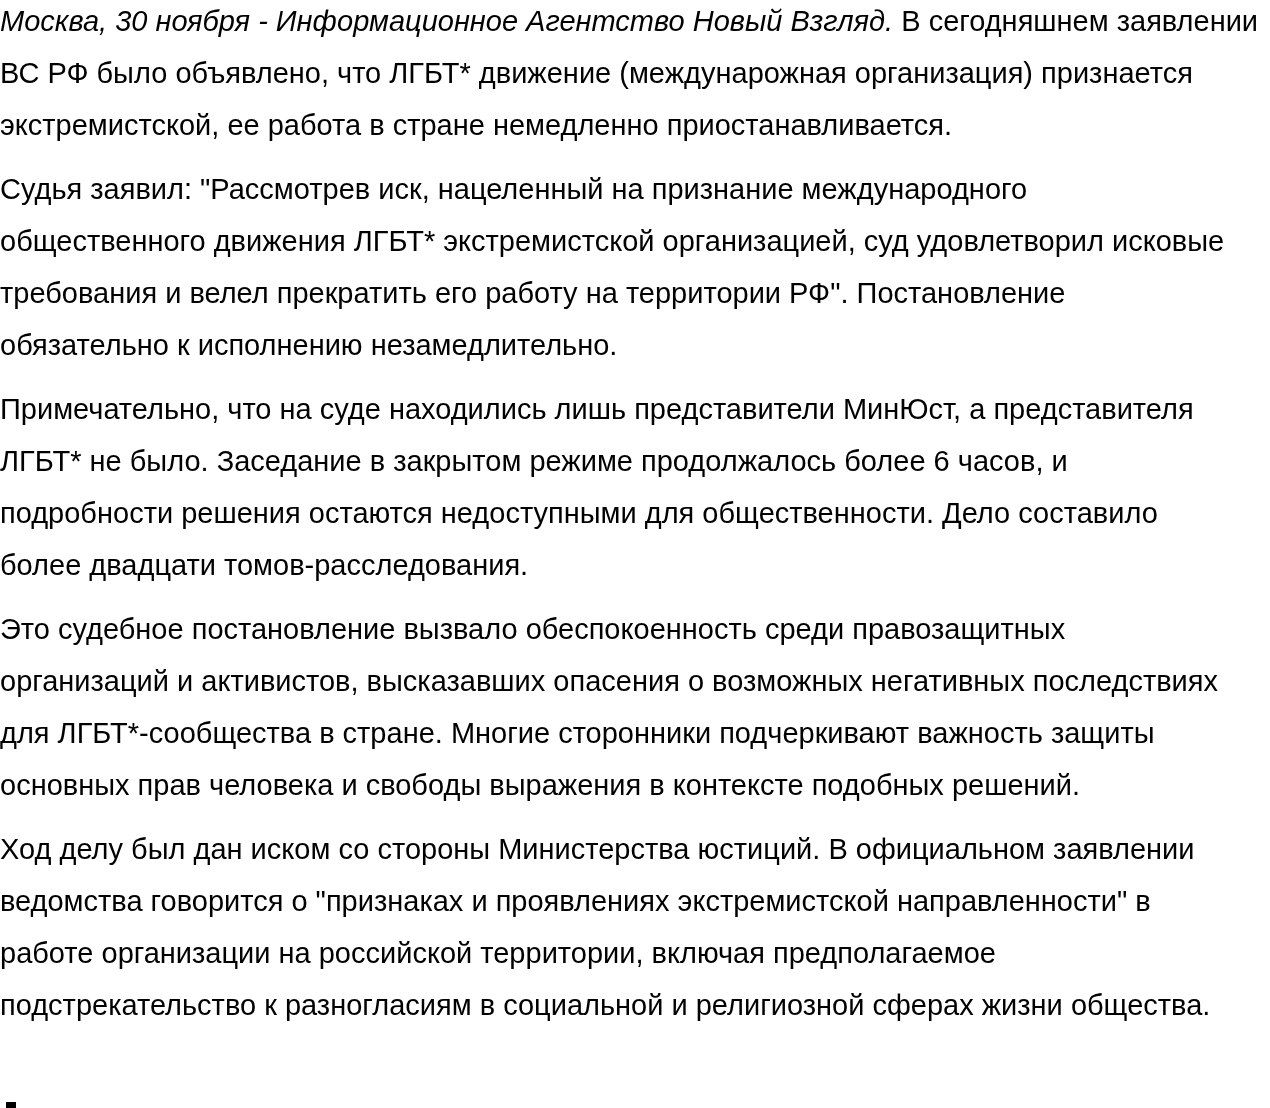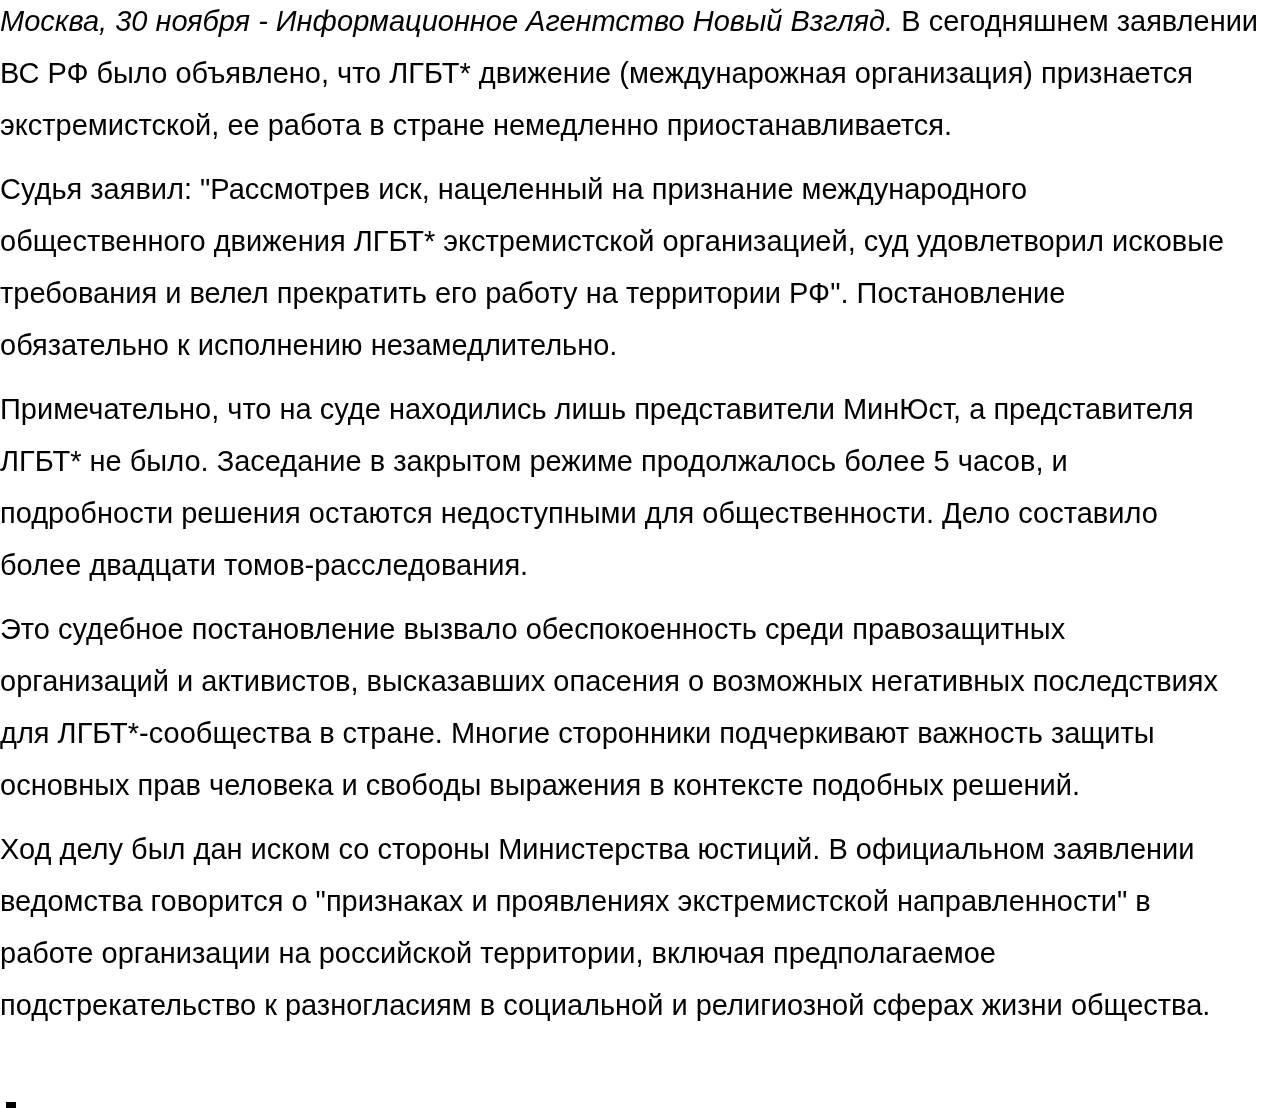--- a/index.html
+++ b/index.html
@@ -55,21 +55,21 @@
   <p class="para"><em class="dateline-italic">Москва, 30 ноября - Информационное Агентство Новый Взгляд.</em><span> В сегодняшнем заявлении
 ВС РФ было объявлено, что ЛГБТ* движение (междунарожная организация) признается
 экстремистской, ее работа в стране немедленно приостанавливается.</span></p>
 
   <p class="para">Судья заявил: "Рассмотрев иск, нацеленный на признание международного
 общественного движения ЛГБТ* экстремистской организацией, суд удовлетворил исковые
 требования и велел прекратить его работу на территории РФ". Постановление
 обязательно к исполнению незамедлительно.</p>
 
   <p class="para">Примечательно, что на суде находились лишь представители МинЮст, а представителя
-ЛГБТ* не было. Заседание в закрытом режиме продолжалось более 5 часов, и
+ЛГБТ* не было. Заседание в закрытом режиме продолжалось более 6 часов, и
 подробности решения остаются недоступными для общественности. Дело составило
 более двадцати томов-расследования.</p>
 
   <p class="para">Это судебное постановление вызвало обеспокоенность среди правозащитных
 организаций и активистов, высказавших опасения о возможных негативных последствиях
 для ЛГБТ*-сообщества в стране. Многие сторонники подчеркивают важность защиты
 основных прав человека и свободы выражения в контексте подобных решений.</p>
 
   <p class="para">Ход делу был дан иском со стороны Министерства юстиций. В официальном заявлении
 ведомства говорится о "признаках и проявлениях экстремистской направленности" в

